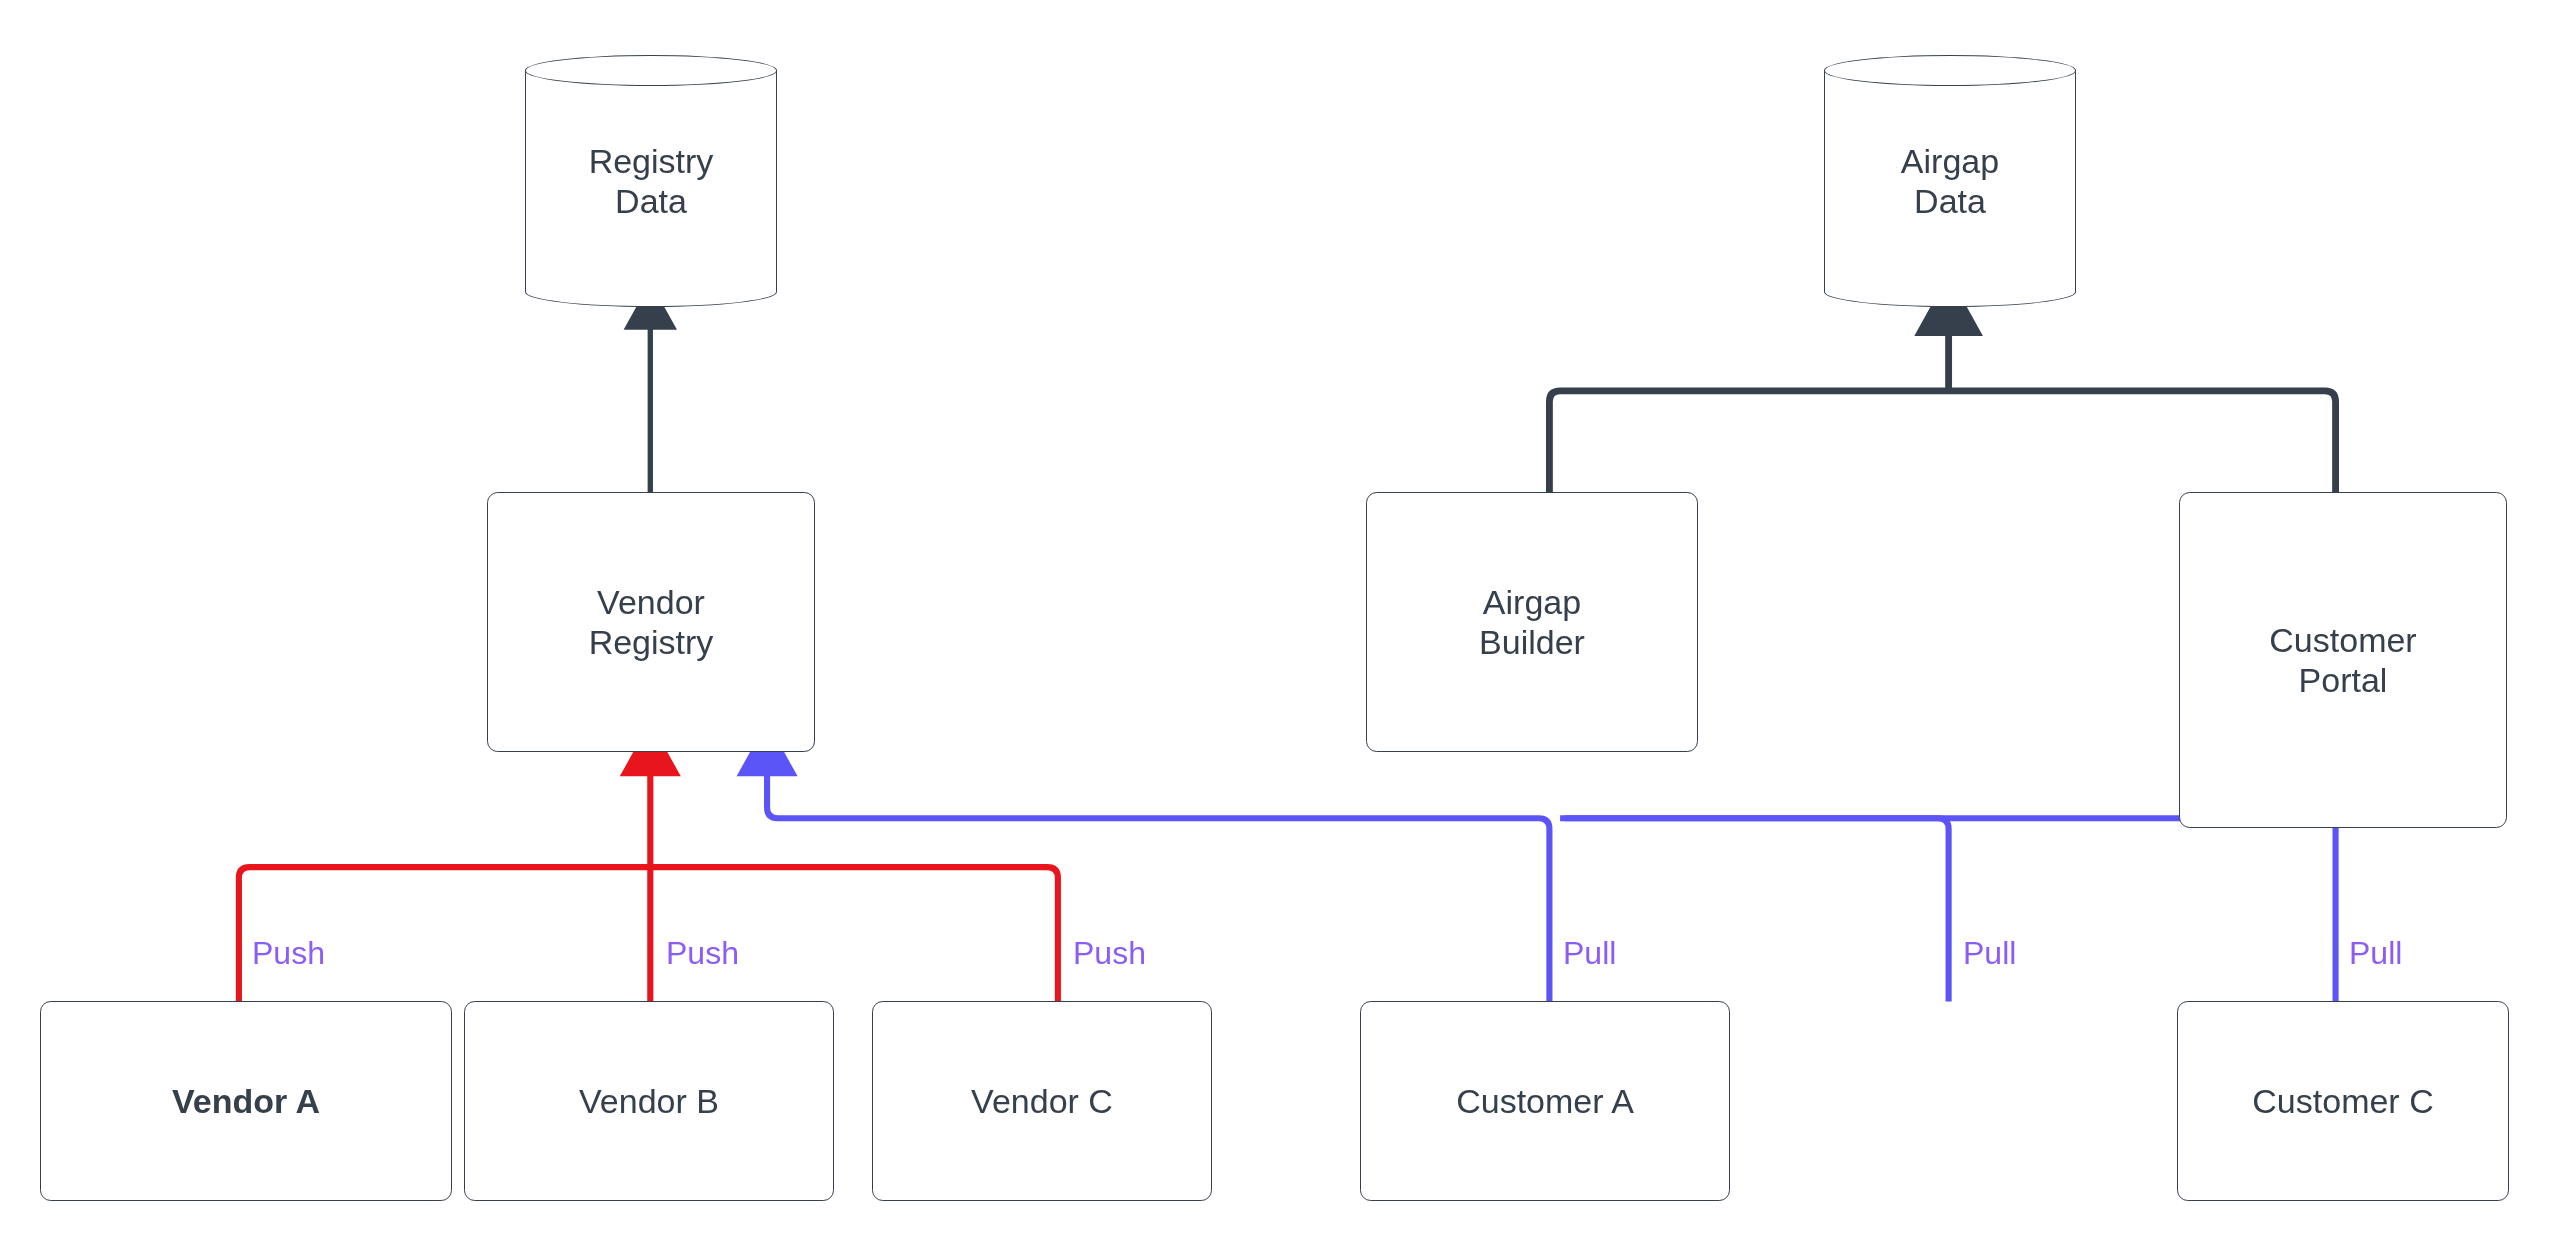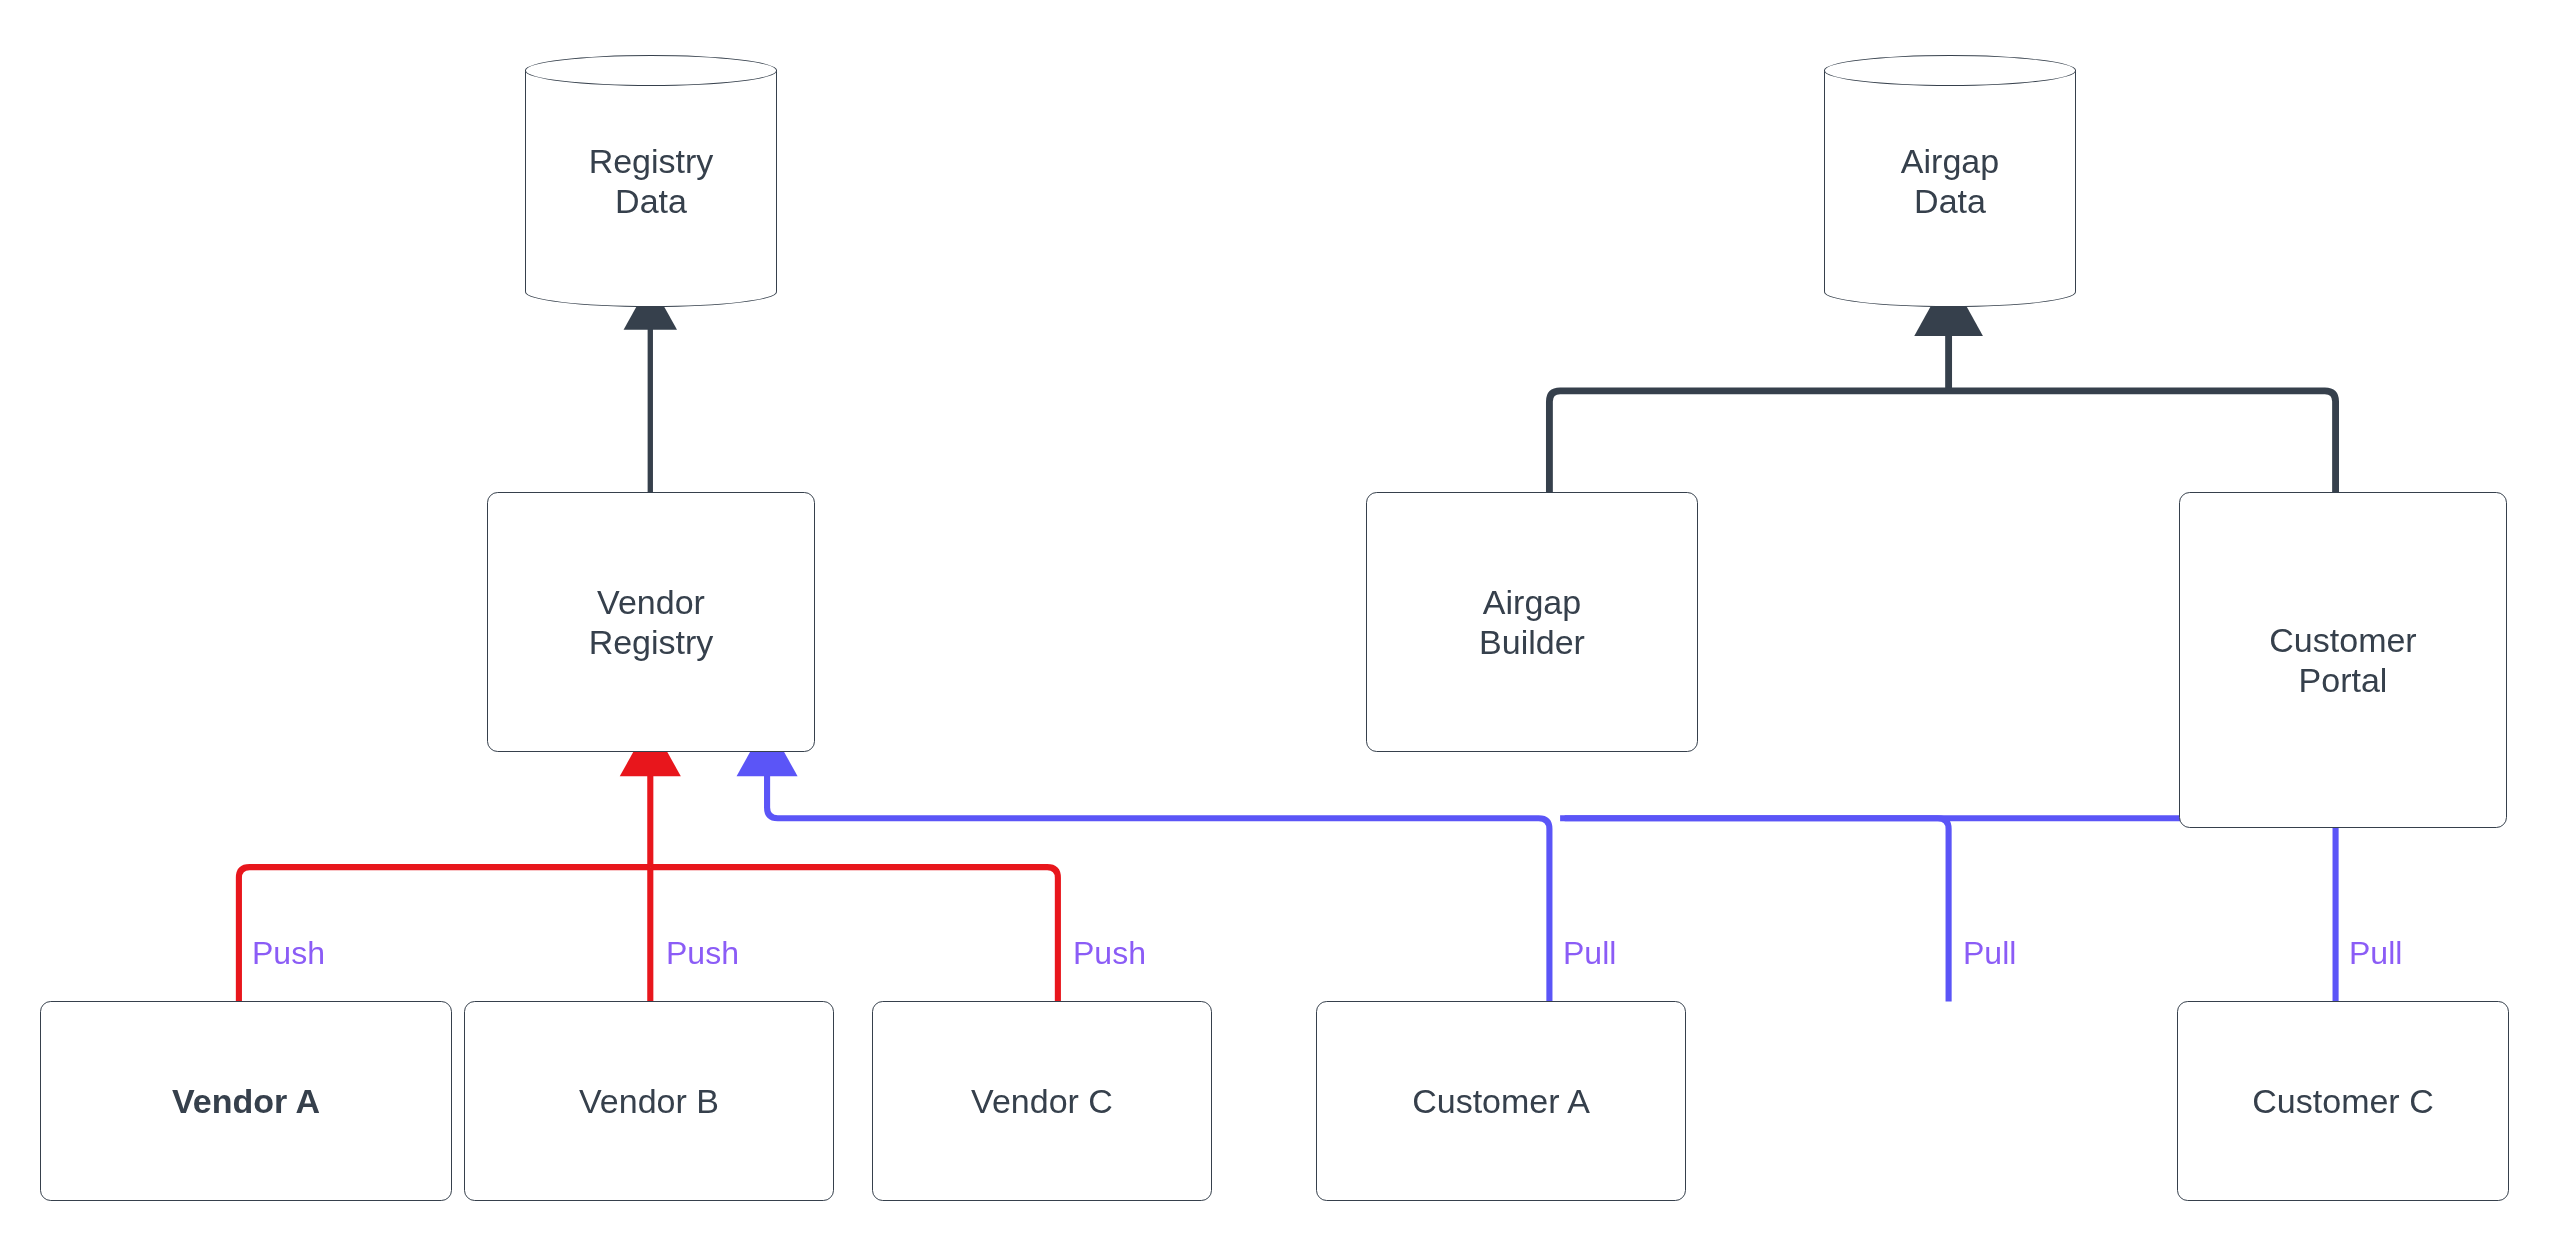--- a/index.html
+++ b/index.html
@@ -175,21 +175,21 @@
   <div class="node" style="left:40px; top:1001px; width:412px; height:200px;font-weight:bold;">
     <span>Vendor A</span>
   </div>
   <div class="node" style="left:464px; top:1001px; width:370px; height:200px;">
     <span>Vendor B</span>
   </div>
   <div class="node" style="left:872px; top:1001px; width:340px; height:200px;">
     <span>Vendor C</span>
   </div>
 
-  <div class="node" style="left:1316px; top:1001px; width:370px; height:200px;">
+  <div class="node" style="left:1360px; top:1001px; width:370px; height:200px;">
     <span>Customer A</span>
   </div>
   <div class="node" style="left:2177px; top:1001px; width:332px; height:200px;">
     <span>Customer C</span>
   </div>
 
   <div class="edge-label" style="left:252px; top:935px;">Push</div>
   <div class="edge-label" style="left:666px; top:935px;">Push</div>
   <div class="edge-label" style="left:1073px; top:935px;">Push</div>
 

